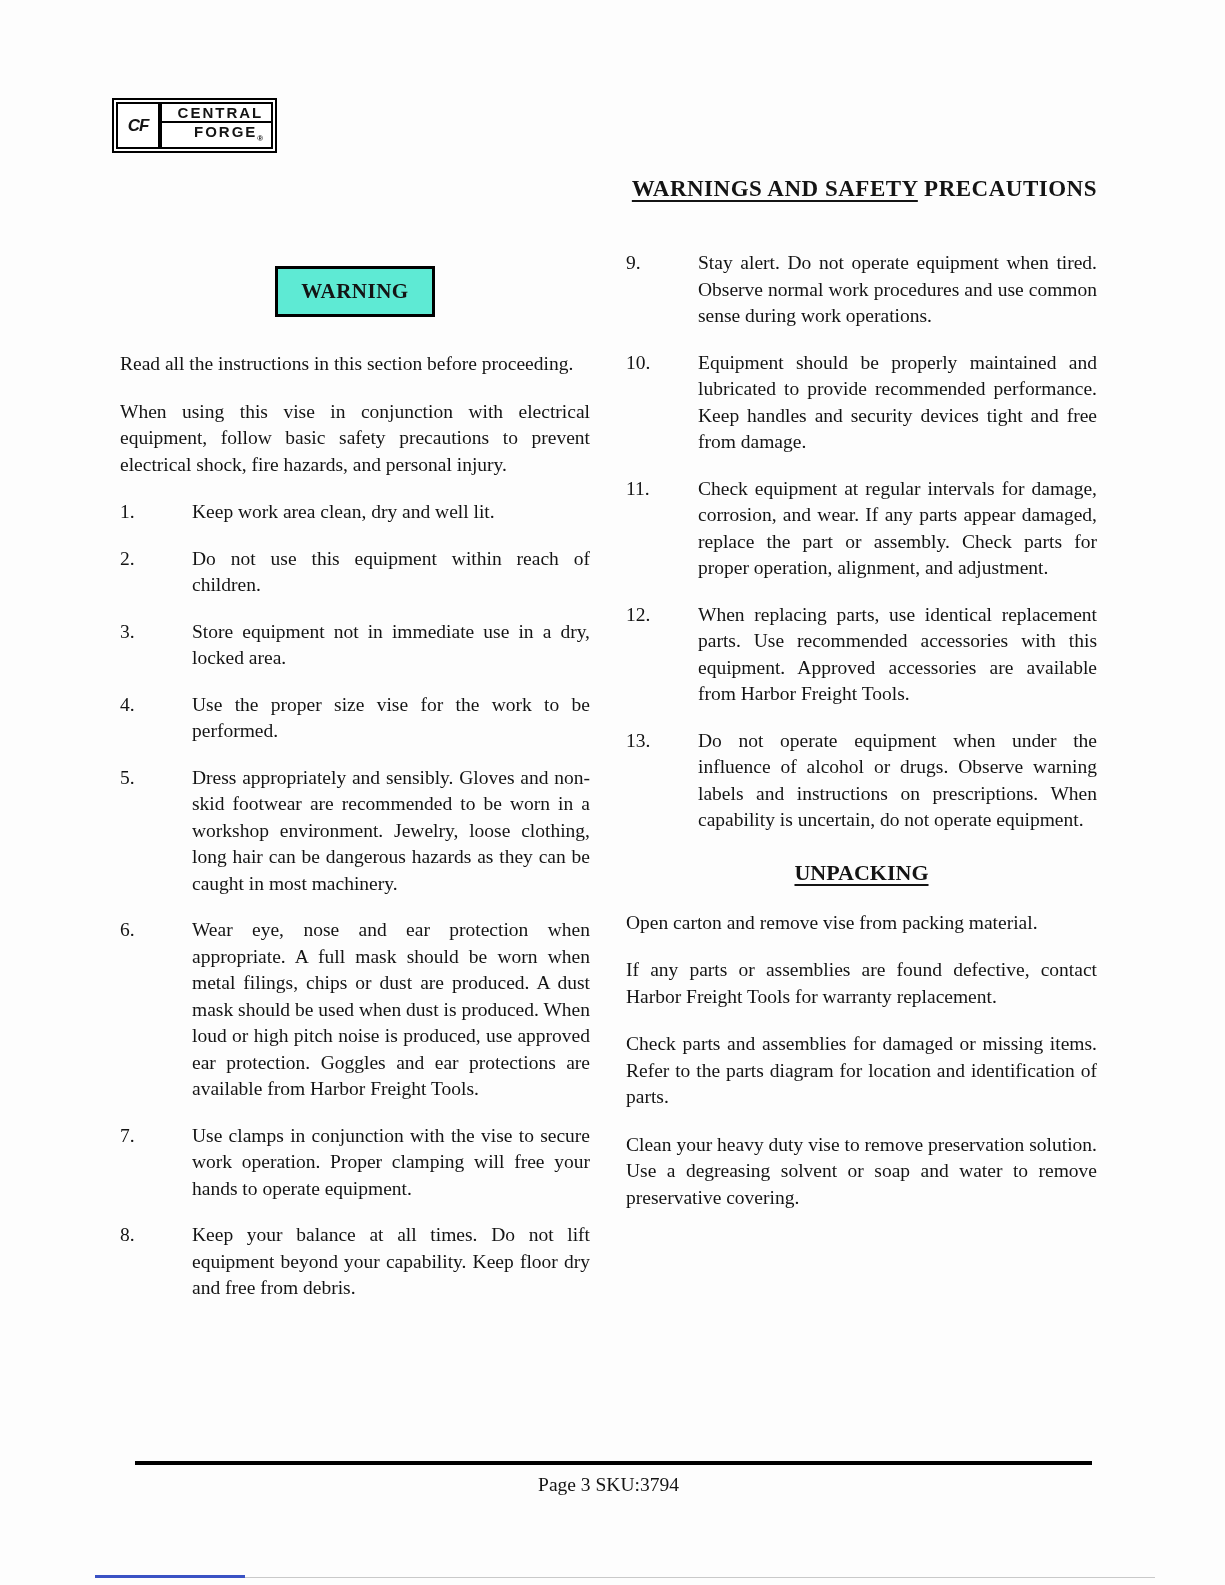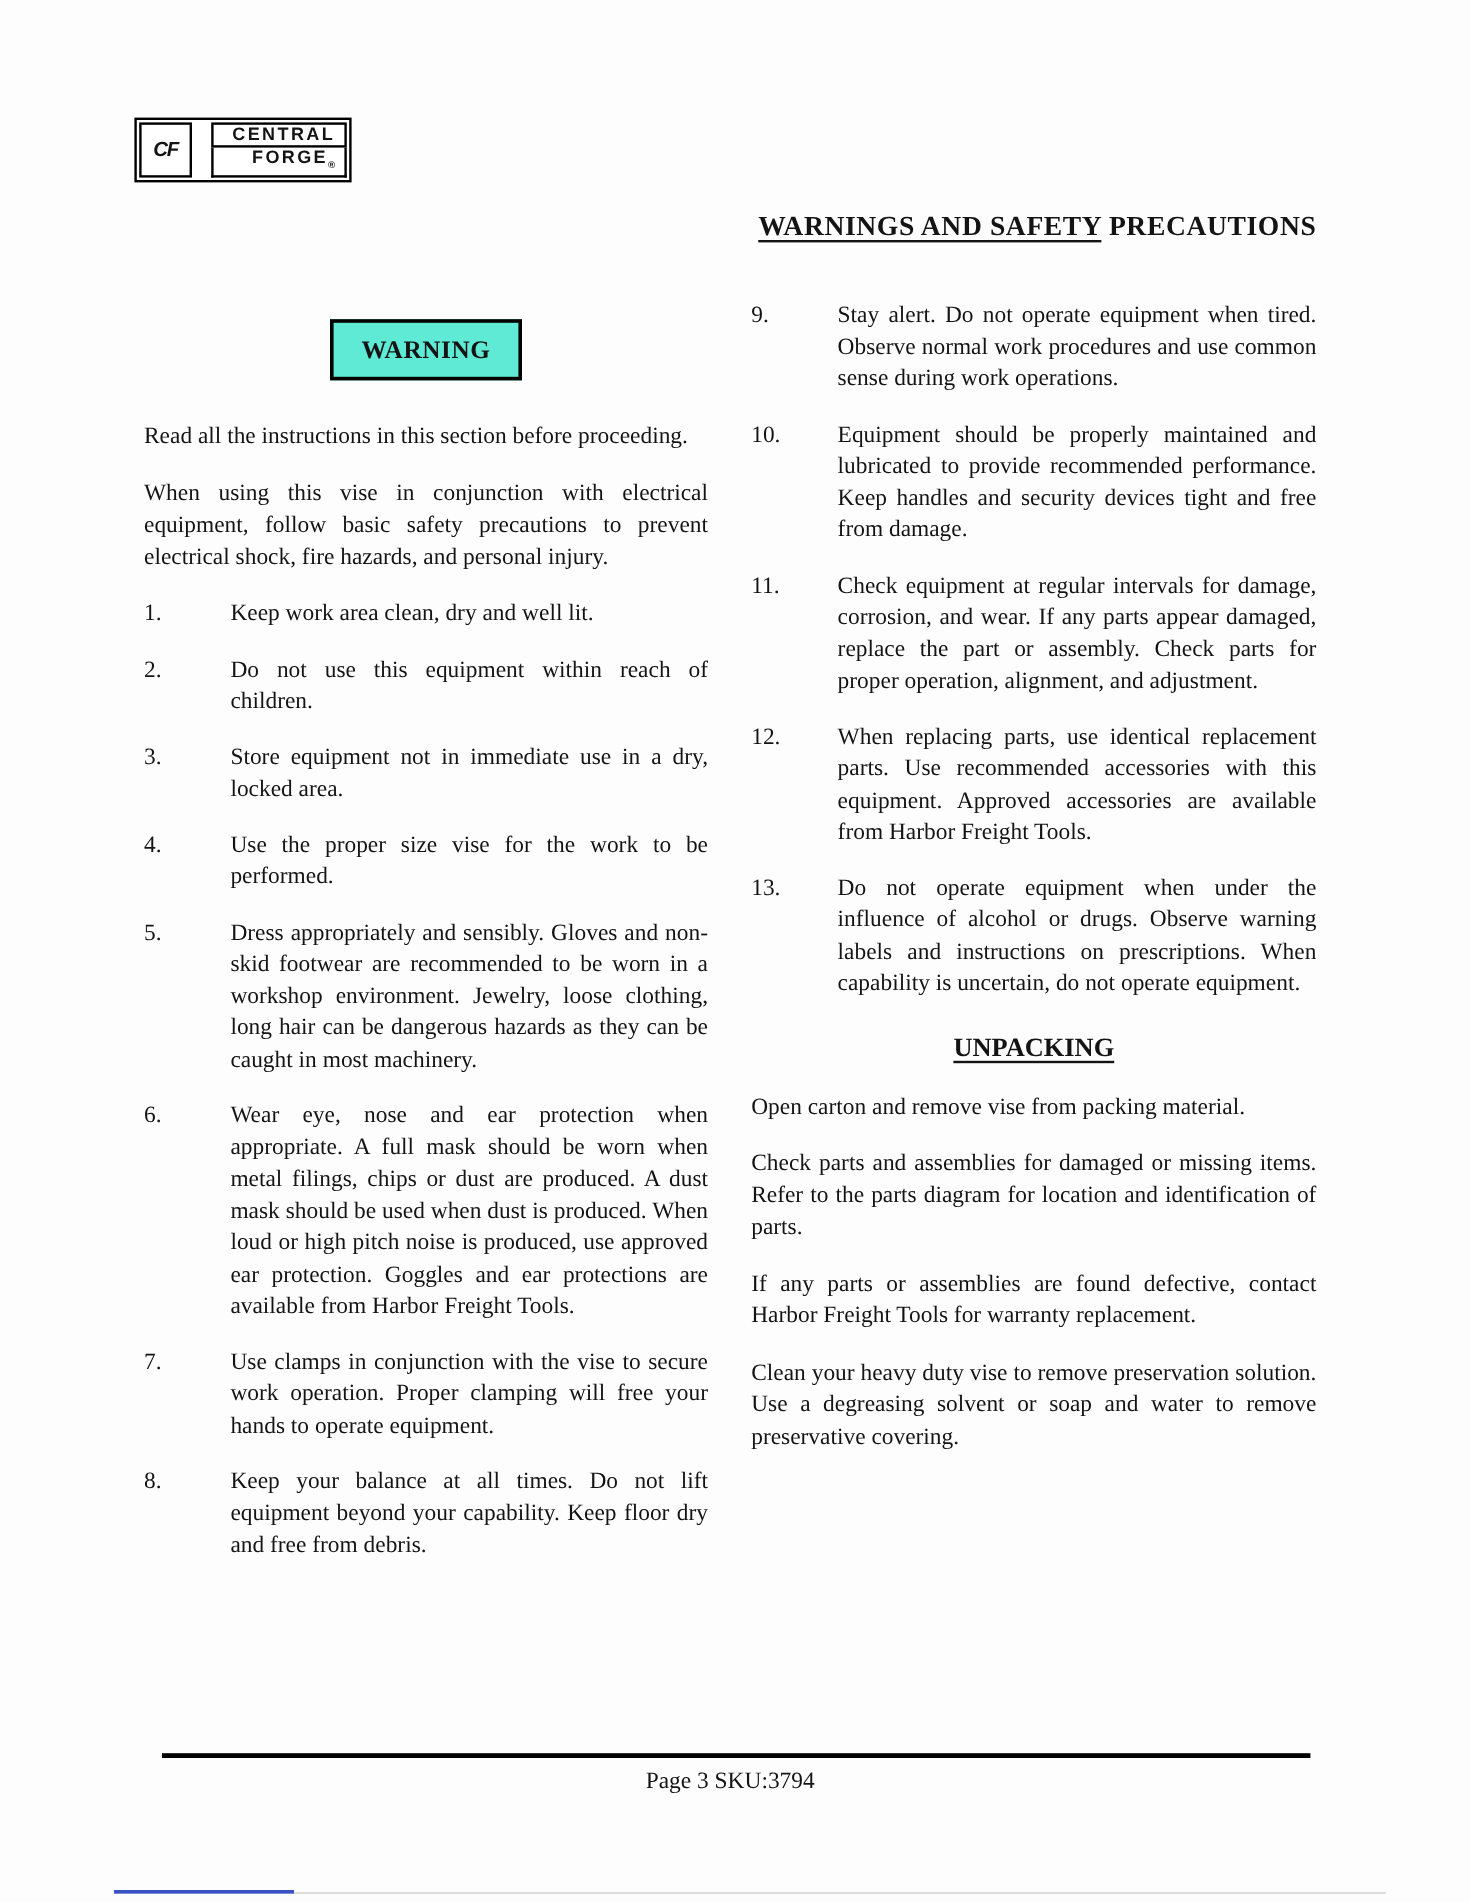--- a/index.html
+++ b/index.html
@@ -12,21 +12,21 @@
   .page { position:absolute; inset:0; }
 
   
   .logo {
     position:absolute; left:112px; top:98px;
     display:flex; align-items:stretch;
     border:2px solid #000; background:#fff;
     padding:2px;
   }
   .logo-emblem {
-    width:40px; border:2px solid #000; margin-right:16px;
+    width:40px; border:2px solid #000; margin-right:0;
     display:flex; align-items:center; justify-content:center;
     font-family:"Liberation Sans", sans-serif; font-weight:bold;
     font-size:17px; font-style:italic; letter-spacing:-1px;
   }
   .logo-text { display:flex; flex-direction:column; }
   .logo-row {
     border:2px solid #000; padding:0 8px;
     font-family:"Liberation Sans", sans-serif; font-weight:bold;
     font-size:15px; letter-spacing:2px; line-height:17px;
     text-align:right; white-space:nowrap;
@@ -174,22 +174,22 @@
         <span class="txt">When replacing parts, use identical replacement parts.  Use recommended accessories with this equipment.  Approved accessories are available from Harbor Freight Tools.</span>
       </div>
       <div class="li">
         <span class="num">13.</span>
         <span class="txt">Do not operate equipment when under the influence of alcohol or drugs.  Observe warning labels and instructions on prescriptions.  When capability is uncertain, do not operate equipment.</span>
       </div>
 
       <h2 class="section-heading">UNPACKING</h2>
 
       <p class="para">Open carton and remove vise from packing material.</p>
+      <p class="para">If any parts or assemblies are found defective, contact Harbor Freight Tools for warranty replacement.</p>
       <p class="para">Check parts and assemblies for damaged or missing items.  Refer to the parts diagram for location and identification of parts.</p>
-      <p class="para">If any parts or assemblies are found defective, contact Harbor Freight Tools for warranty replacement.</p>
       <p class="para">Clean your heavy duty vise to remove preservation solution.  Use a degreasing solvent or soap and water to remove preservative covering.</p>
 
     </div>
 
   </div>
 
   <div class="footer-rule"></div>
   <div class="footer-text">Page 3 SKU:3794</div>
 
   <div class="scan-line-gray"></div>

